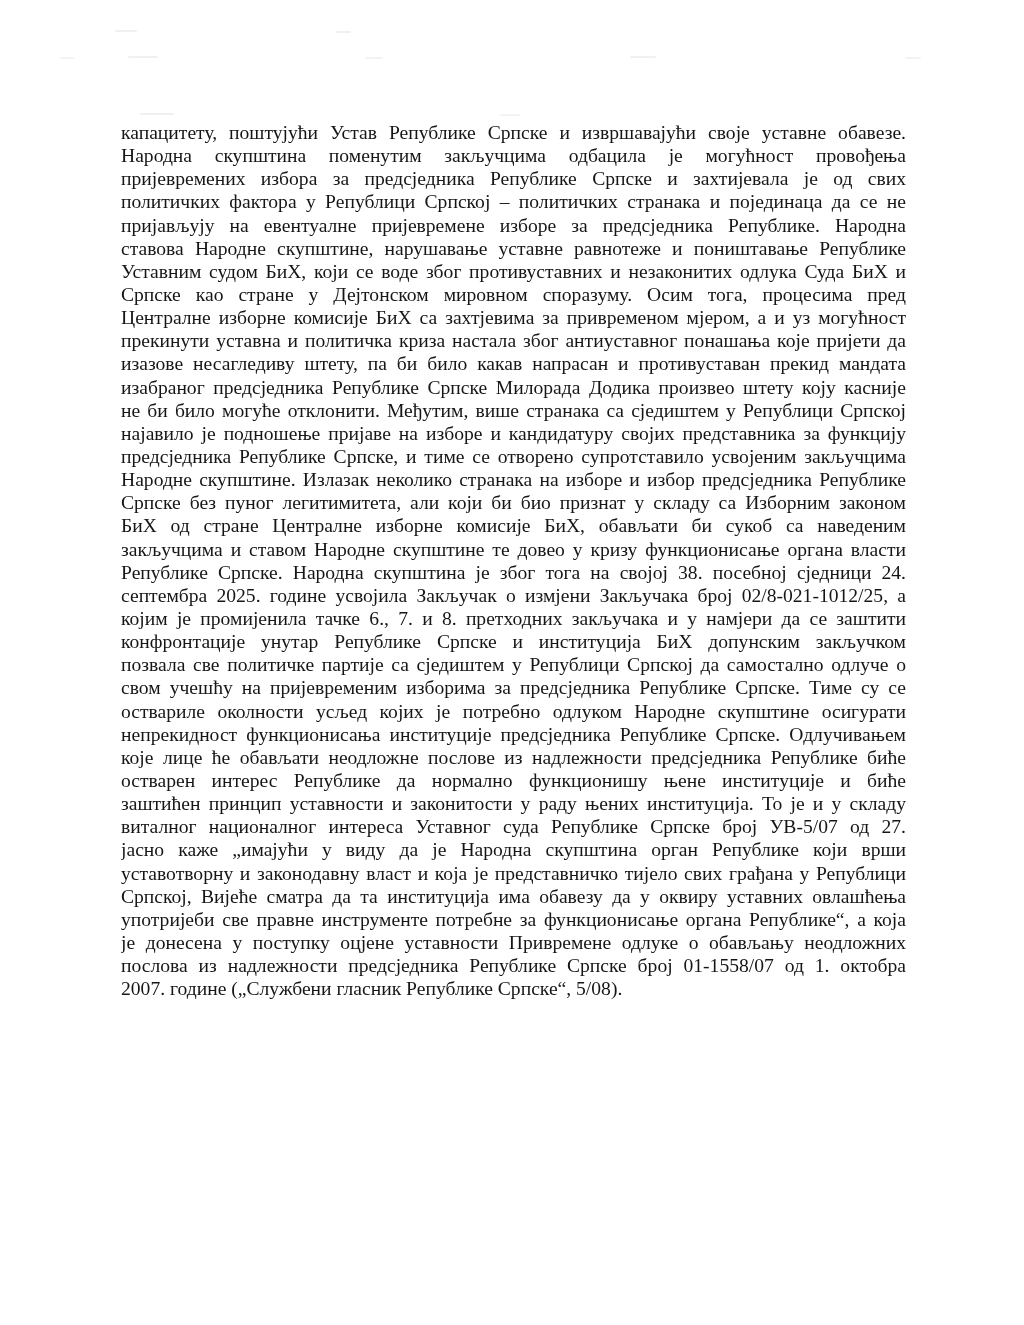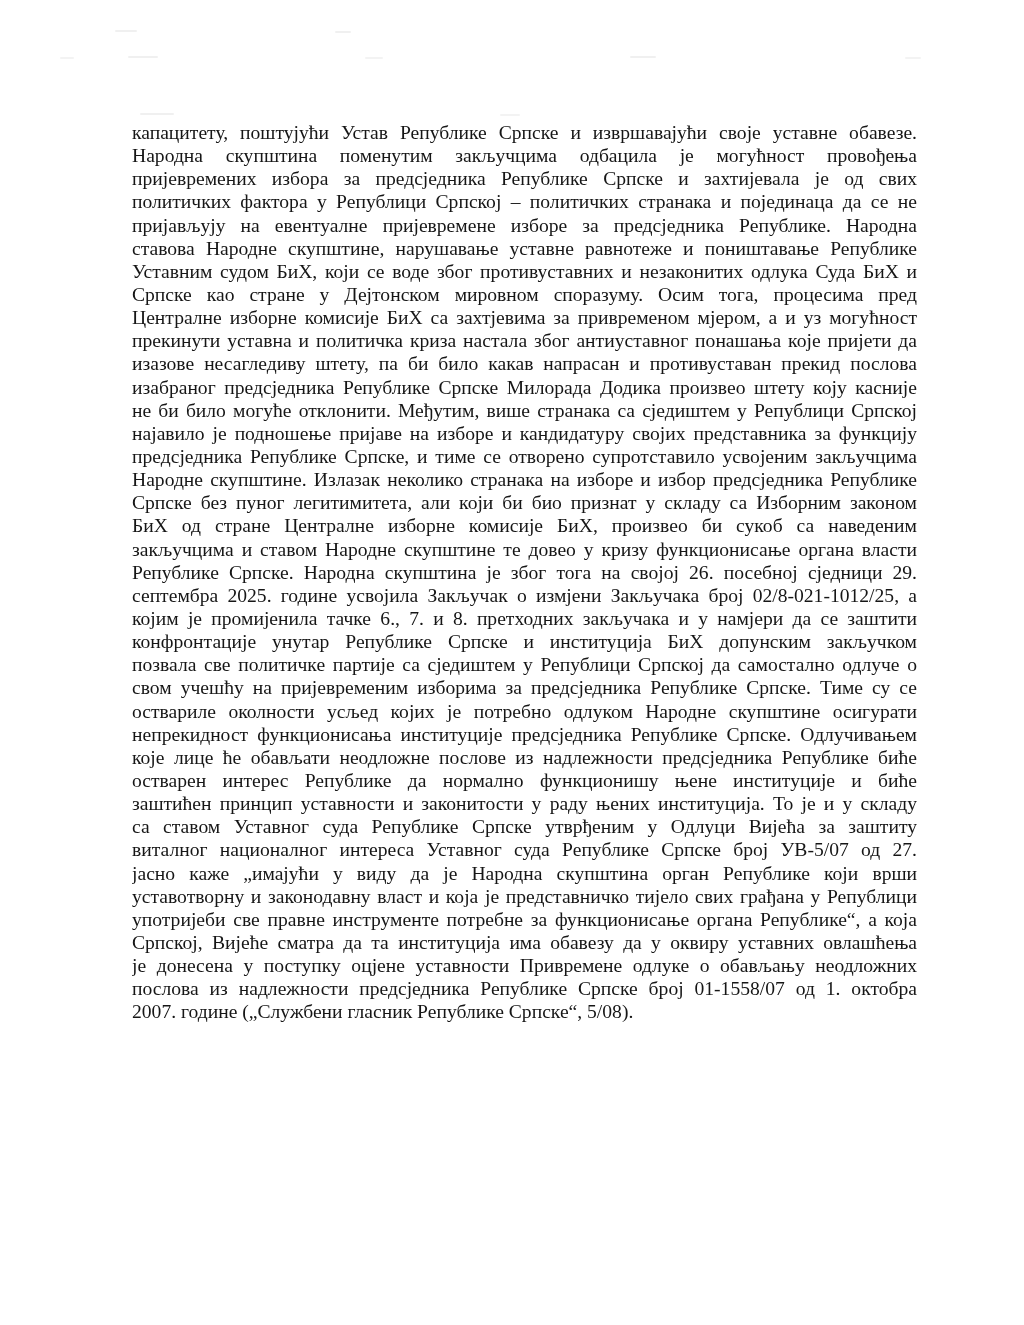--- a/index.html
+++ b/index.html
@@ -31,21 +31,21 @@
   .n3 { left: 60px;   top: 57px;  width: 14px; background:#f3f3f3; }
   .n4 { left: 128px;  top: 56px;  width: 30px; }
   .n5 { left: 365px;  top: 57px;  width: 18px; background:#f3f3f3; }
   .n6 { left: 630px;  top: 56px;  width: 26px; }
   .n7 { left: 905px;  top: 57px;  width: 16px; background:#f3f3f3; }
   .n8 { left: 140px;  top: 113px; width: 34px; }
   .n9 { left: 500px;  top: 114px; width: 20px; background:#f3f3f3; }
 
   .text-block {
     position: absolute;
-    left: 132px;
+    left: 121px;
     top: 121px;
     width: 785px;
     color: #161616;
     font-size: 19.6px;
     font-kerning: normal;
   }
   .line {
     display: block;
     height: 23.15px;
     line-height: 23.15px;
@@ -79,44 +79,43 @@
     <div class="line">капацитету, поштујући Устав Републике Српске и извршавајући своје уставне обавезе.</div>
       <div class="line">Народна скупштина поменутим закључцима одбацила је могућност провођења</div>
       <div class="line">пријевремених избора за предсједника Републике Српске и захтијевала је од свих</div>
       <div class="line">политичких фактора у Републици Српској – политичких странака и појединаца да се не</div>
       <div class="line">пријављују на евентуалне пријевремене изборе за предсједника Републике. Народна</div>
       <div class="line">ставова Народне скупштине, нарушавање уставне равнотеже и поништавање Републике</div>
       <div class="line">Уставним судом БиХ, који се воде због противуставних и незаконитих одлука Суда БиХ и</div>
       <div class="line">Српске као стране у Дејтонском мировном споразуму. Осим тога, процесима пред</div>
       <div class="line">Централне изборне комисије БиХ са захтјевима за привременом мјером, а и уз могућност</div>
       <div class="line">прекинути уставна и политичка криза настала због антиуставног понашања које пријети да</div>
-      <div class="line">изазове несагледиву штету, па би било какав напрасан и противуставан прекид послова</div>
+      <div class="line">изазове несагледиву штету, па би било какав напрасан и противуставан прекид мандата</div>
       <div class="line">изабраног предсједника Републике Српске Милорада Додика произвео штету коју касније</div>
       <div class="line">не би било могуће отклонити. Међутим, више странака са сједиштем у Републици Српској</div>
       <div class="line">најавило је подношење пријаве на изборе и кандидатуру својих представника за функцију</div>
       <div class="line">предсједника Републике Српске, и тиме се отворено супротставило усвојеним закључцима</div>
       <div class="line">Народне скупштине. Излазак неколико странака на изборе и избор предсједника Републике</div>
       <div class="line">Српске без пуног легитимитета, али који би био признат у складу са Изборним законом</div>
-      <div class="line">БиХ од стране Централне изборне комисије БиХ, произвео би сукоб са наведеним</div>
+      <div class="line">БиХ од стране Централне изборне комисије БиХ, обављати би сукоб са наведеним</div>
       <div class="line">закључцима и ставом Народне скупштине те довео у кризу функционисање органа власти</div>
-      <div class="line">Републике Српске. Народна скупштина је због тога на својој 26. посебној сједници 29.</div>
+      <div class="line">Републике Српске. Народна скупштина је због тога на својој 38. посебној сједници 24.</div>
       <div class="line">септембра 2025. године усвојила Закључак о измјени Закључака број 02/8-021-1012/25, а</div>
       <div class="line">којим је промијенила тачке 6., 7. и 8. претходних закључака и у намјери да се заштити</div>
       <div class="line">конфронтације унутар Републике Српске и институција БиХ допунским закључком</div>
       <div class="line">позвала све политичке партије са сједиштем у Републици Српској да самостално одлуче о</div>
       <div class="line">свом учешћу на пријевременим изборима за предсједника Републике Српске. Тиме су се</div>
       <div class="line">оствариле околности усљед којих је потребно одлуком Народне скупштине осигурати</div>
       <div class="line">непрекидност функционисања институције предсједника Републике Српске. Одлучивањем</div>
       <div class="line">које лице ће обављати неодложне послове из надлежности предсједника Републике биће</div>
       <div class="line">остварен интерес Републике да нормално функционишу њене институције и биће</div>
       <div class="line">заштићен принцип уставности и законитости у раду њених институција. То је и у складу</div>
-      <div class="line">са ставом Уставног суда Републике Српске утврђеним у Одлуци Вијећа за заштиту</div>
       <div class="line">виталног националног интереса Уставног суда Републике Српске број УВ-5/07 од 27.</div>
       <div class="line">јасно каже „имајући у виду да је Народна скупштина орган Републике који врши</div>
       <div class="line">уставотворну и законодавну власт и која је представничко тијело свих грађана у Републици</div>
+      <div class="line">Српској, Вијеће сматра да та институција има обавезу да у оквиру уставних овлашћења</div>
       <div class="line">употријеби све правне инструменте потребне за функционисање органа Републике“, а која</div>
-      <div class="line">Српској, Вијеће сматра да та институција има обавезу да у оквиру уставних овлашћења</div>
       <div class="line">је донесена у поступку оцјене уставности Привремене одлуке о обављању неодложних</div>
       <div class="line">послова из надлежности предсједника Републике Српске број 01-1558/07 од 1. октобра</div>
       <div class="line last">2007. године („Службени гласник Републике Српске“, 5/08).</div>
   </div>
 
 </div>
 
 </body></html>

